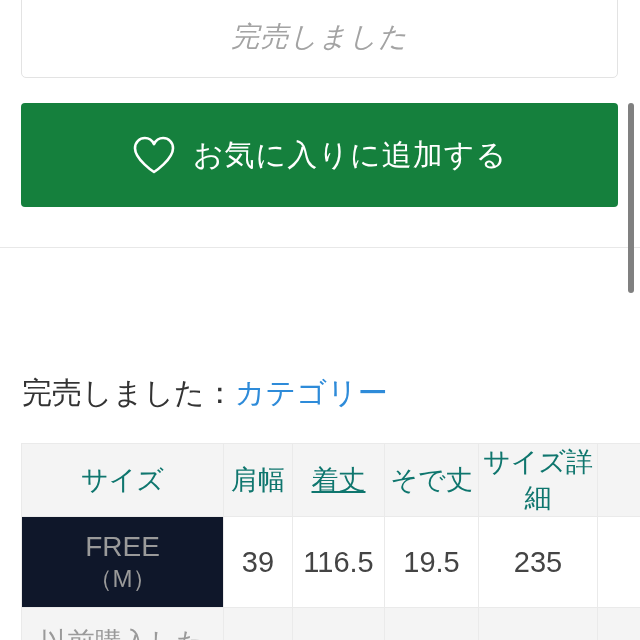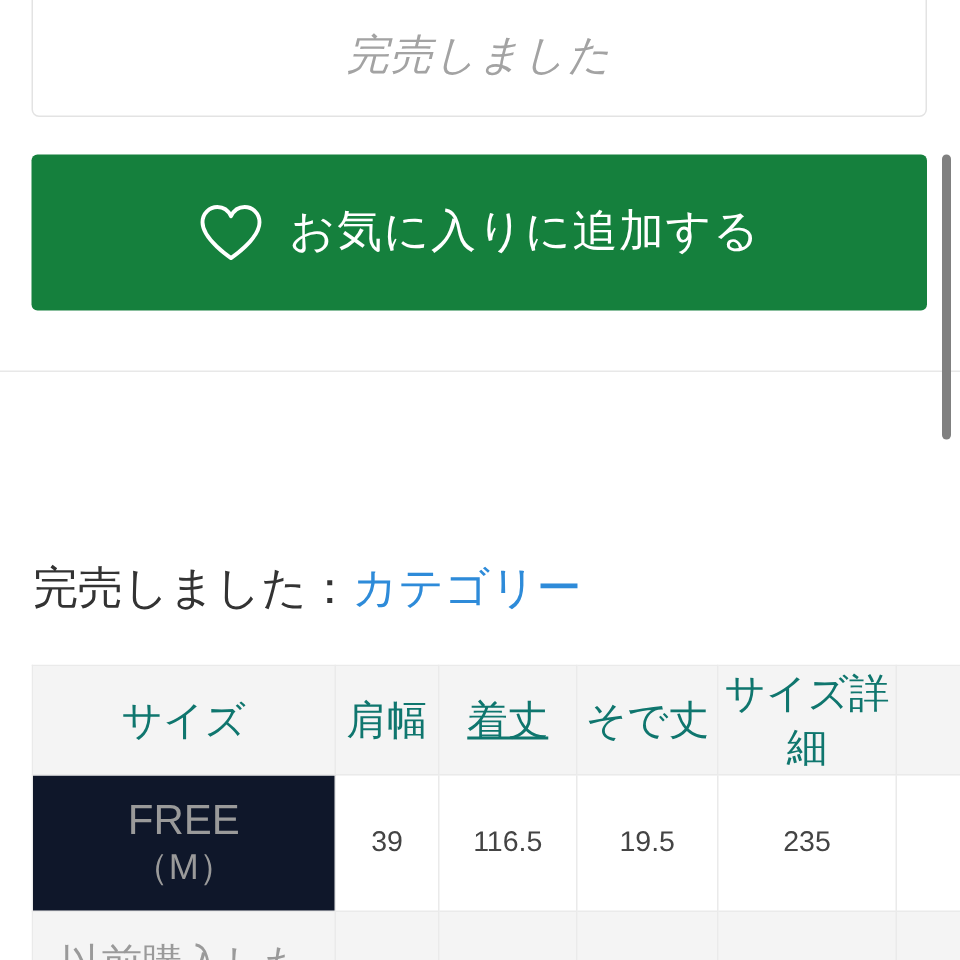--- a/index.html
+++ b/index.html
@@ -169,21 +169,21 @@
   th.col-c1     { width: 68px; }
   th.col-c2     { width: 91px; text-decoration: underline; }
   th.col-c3     { width: 93px; margin-left: 24px; }
   th.col-c4     { width: 118px; }
   th.col-c5     { width: 129px; }
 
   tbody tr.row-free td {
     background: #ffffff;
     color: #444444;
     height: 90px;
-    font-size: 19px;
+    font-size: 29px;
   }
   tbody tr.row-free td.size-cell {
     background: #0f172a;
     color: #9a9a9a;
     line-height: 1.22;
     font-size: 28px;
   }
   .size-cell-sub {
     font-size: 24px;
     display: block;

